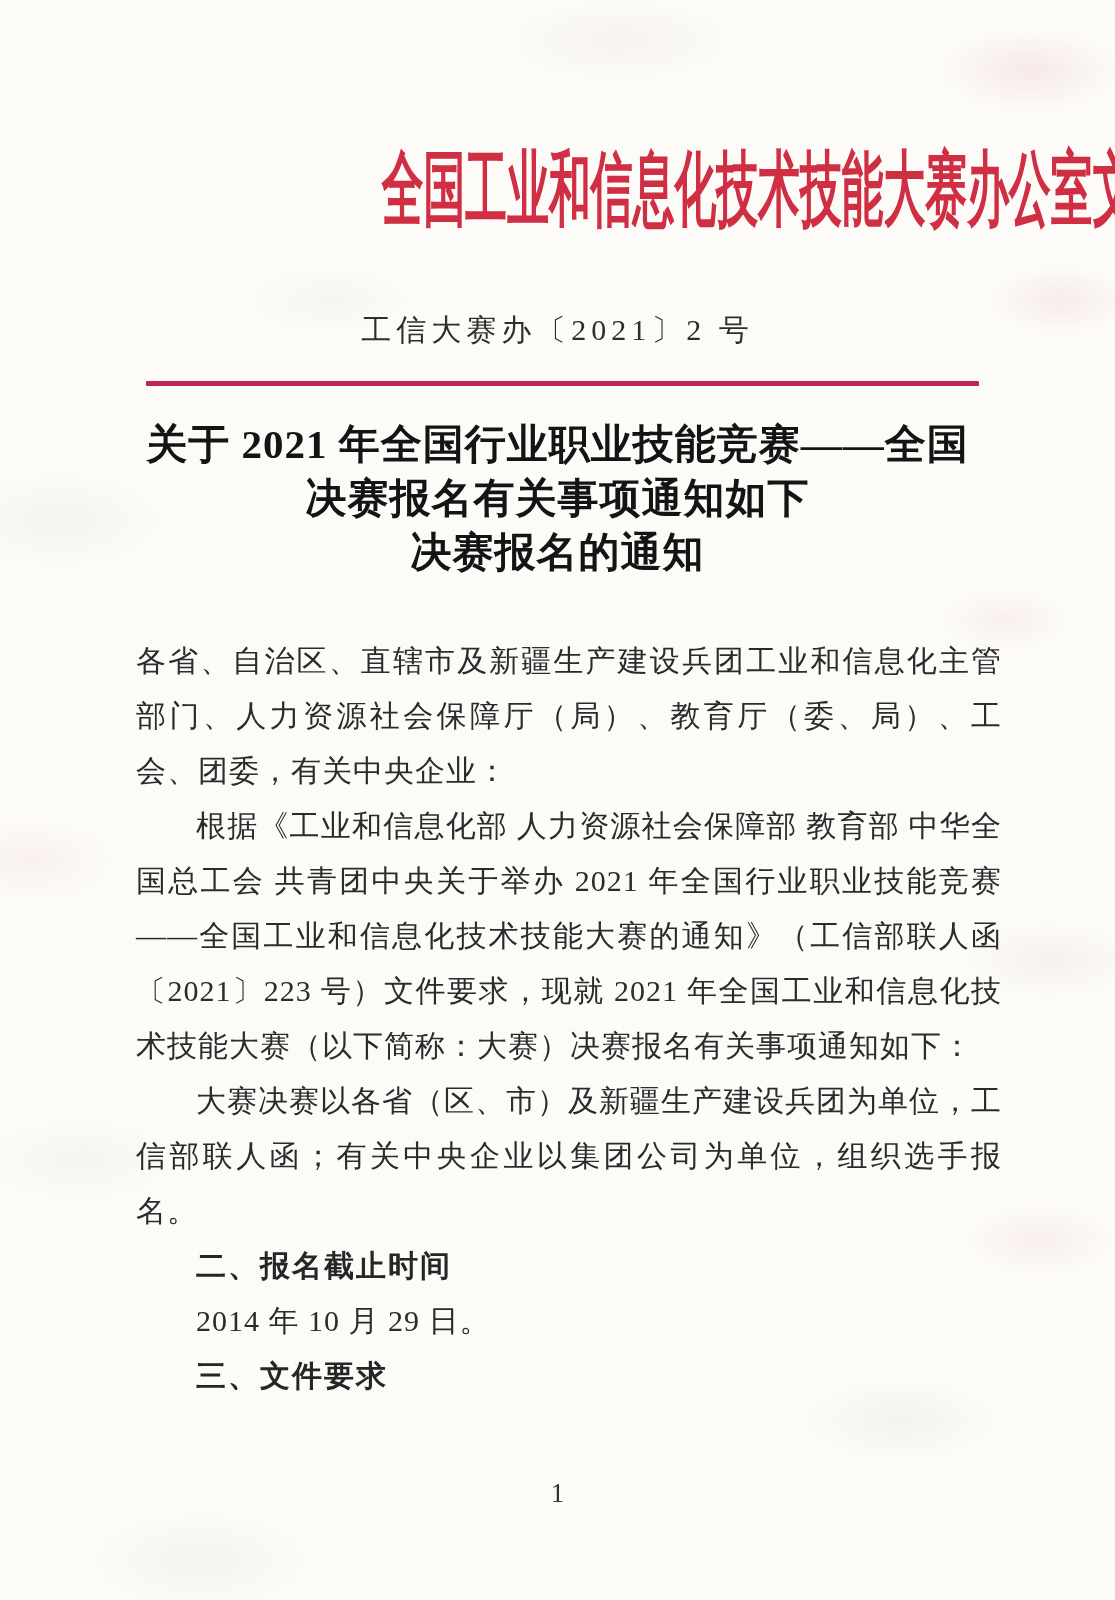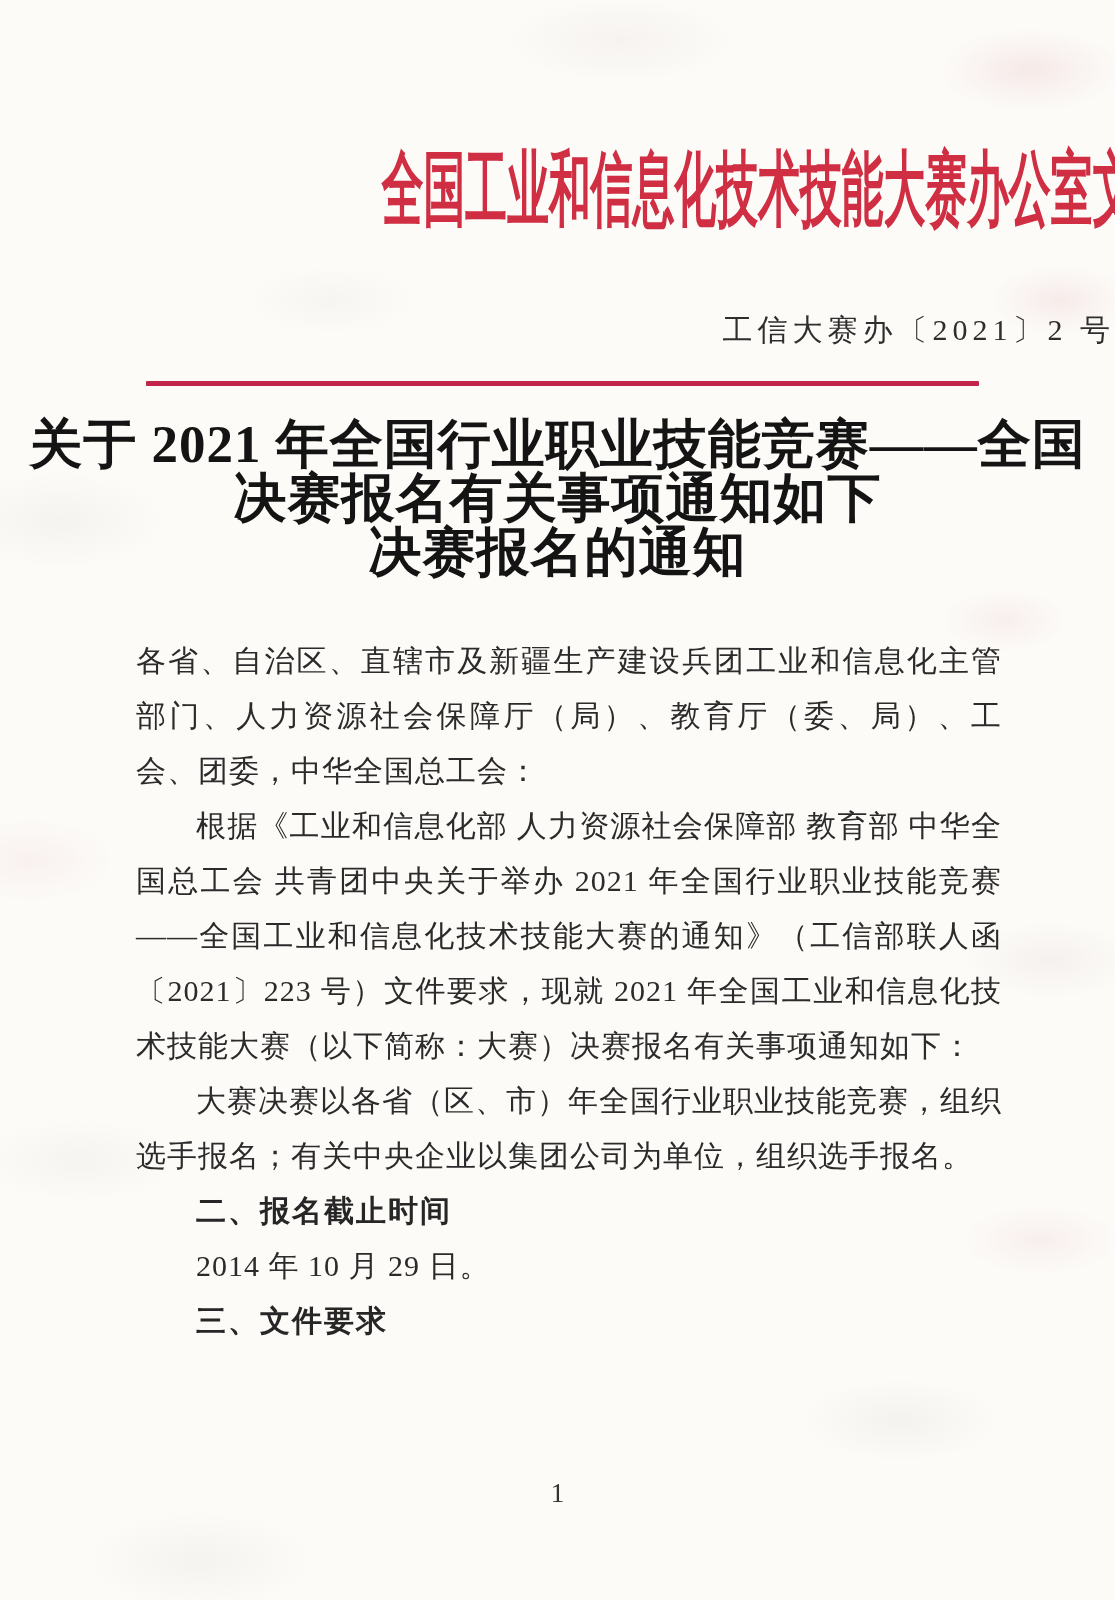--- a/index.html
+++ b/index.html
@@ -49,41 +49,41 @@
     letter-spacing: 0px;
     transform: scale(0.51, 1);
     transform-origin: 50% 50%;
     white-space: nowrap;
   }
   .doc-number {
     position: absolute;
     top: 310px;
     left: 0;
     width: 100%;
-    text-align: right;
+    text-align: center;
     font-size: 30px;
     letter-spacing: 5px;
     color: #2e2e2e;
   }
   .red-rule {
     position: absolute;
     top: 381px;
     left: 146px;
     width: 833px;
     height: 5px;
     border-radius: 1px;
   }
   .doc-title {
     position: absolute;
     top: 417px;
     left: 0;
     width: 100%;
     text-align: center;
     font-weight: bold;
-    font-size: 53px;
+    font-size: 41px;
     line-height: 54px;
     color: #141414;
     letter-spacing: 1px;
   }
   .body-text {
     position: absolute;
     top: 633px;
     left: 136px;
     width: 866px;
     font-size: 30px;
@@ -128,24 +128,24 @@
 
   <div class="red-rule" style="background: rgb(194, 37, 76);"></div>
 
   <div class="doc-title">
     <div>关于 2021 年全国行业职业技能竞赛——全国</div>
     <div>决赛报名有关事项通知如下</div>
     <div>决赛报名的通知</div>
   </div>
 
   <div class="body-text">
-    <p>各省、自治区、直辖市及新疆生产建设兵团工业和信息化主管部门、人力资源社会保障厅（局）、教育厅（委、局）、工会、团委，中华全国总工会：</p>
+    <p>各省、自治区、直辖市及新疆生产建设兵团工业和信息化主管部门、人力资源社会保障厅（局）、教育厅（委、局）、工会、团委，有关中央企业：</p>
     <p class="indent">根据《工业和信息化部 人力资源社会保障部 教育部 中华全国总工会 共青团中央关于举办 2021 年全国行业职业技能竞赛——全国工业和信息化技术技能大赛的通知》（工信部联人函〔2021〕223 号）文件要求，现就 2021 年全国工业和信息化技术技能大赛（以下简称：大赛）决赛报名有关事项通知如下：</p>
 
-    <p class="indent">大赛决赛以各省（区、市）年全国行业职业技能竞赛，组织选手报名；有关中央企业以集团公司为单位，组织选手报名。</p>
+    <p class="indent">大赛决赛以各省（区、市）及新疆生产建设兵团为单位，工信部联人函；有关中央企业以集团公司为单位，组织选手报名。</p>
 
     <p class="section-heading">二、报名截止时间</p>
     <p class="indent">2014 年 10 月 29 日。</p>
 
     <p class="section-heading">三、文件要求</p>
   </div>
 
   <div class="page-number">1</div>
 
 </div>

